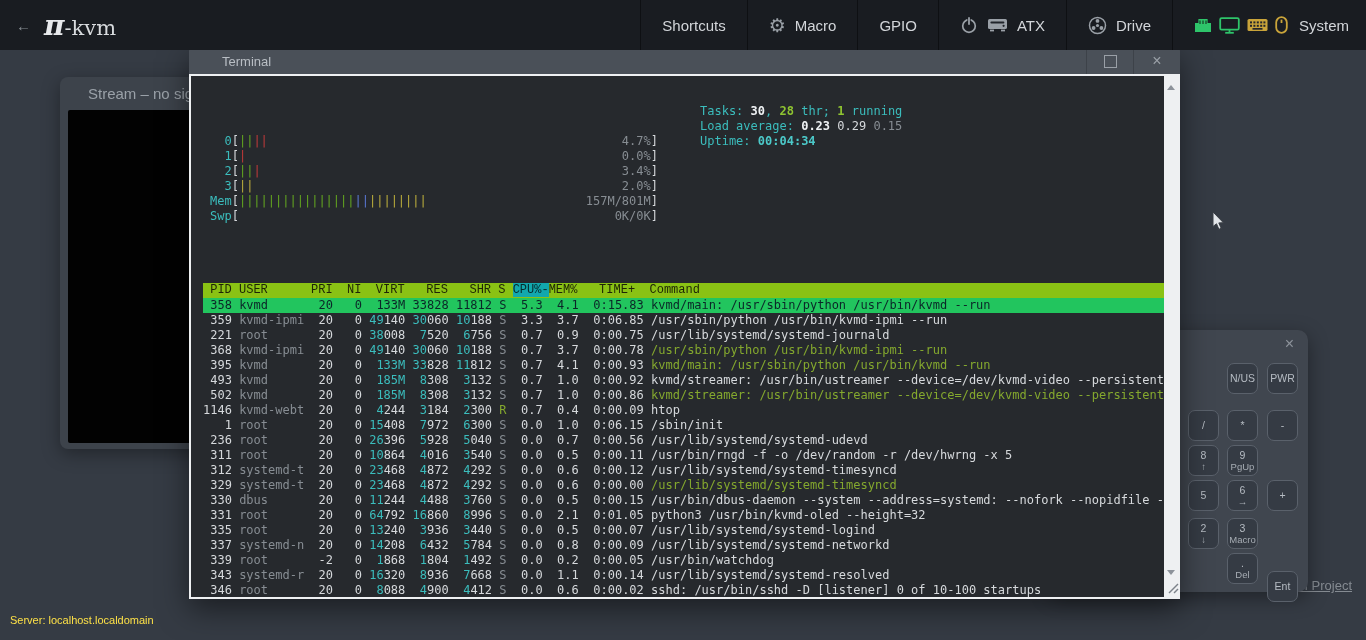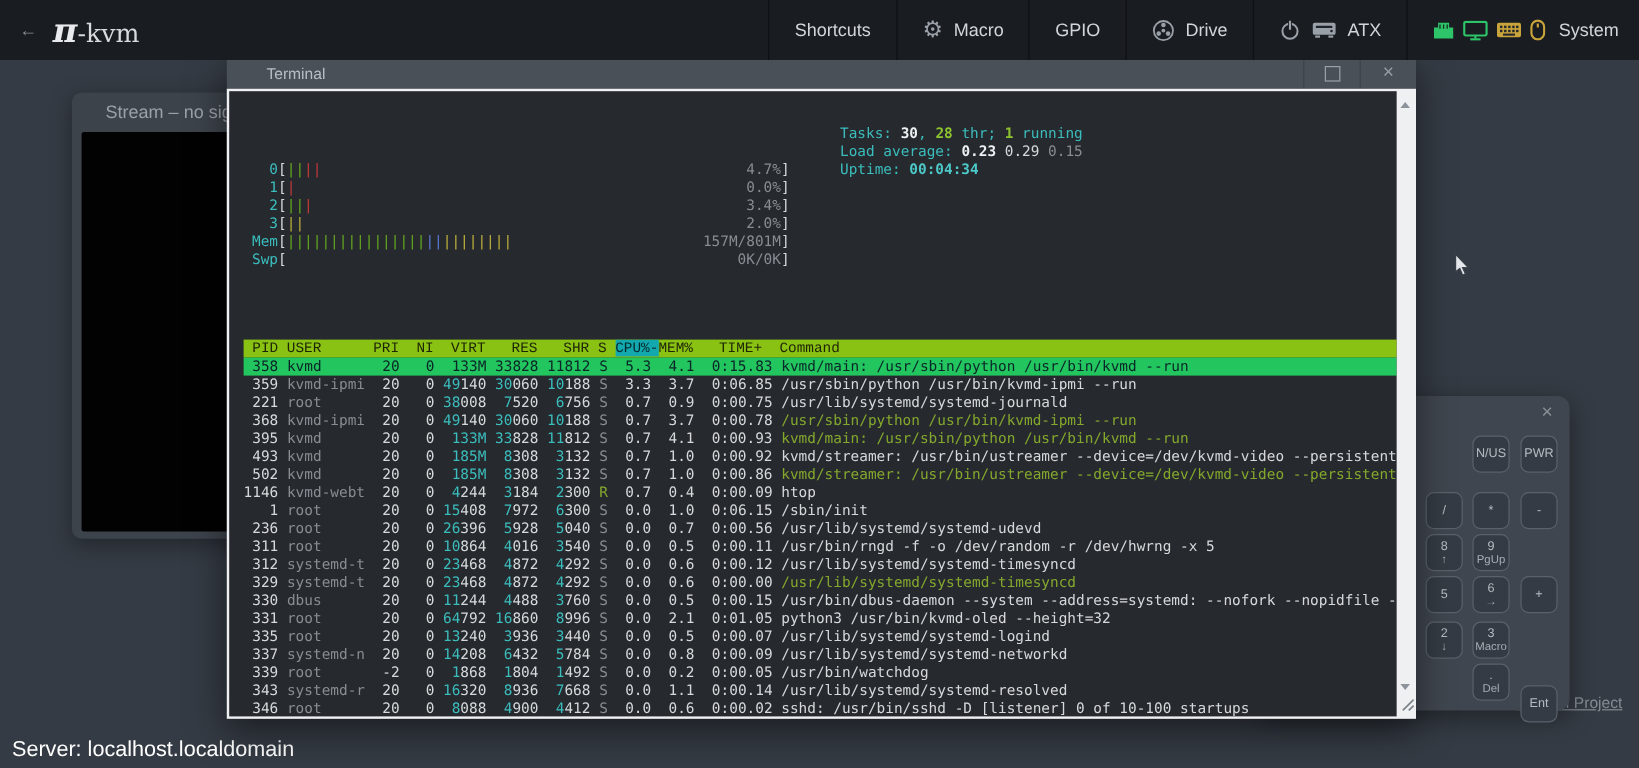--- a/index.html
+++ b/index.html
@@ -73,21 +73,21 @@
   .bar-red{color:#c23a3a;}
   .bar-yellow{color:#bcae3c;}
   .bar-blue{color:#5a79d6;}
   .table-header{margin-top:14px;background:#8ac214;color:#1e2406;white-space:pre;height:15px;overflow:hidden;font-family:Liberation Mono, monospace;}
   .table-header .sortcol{background:#12a8ad;color:#062a2c;}
   .row{white-space:pre;height:15px;overflow:hidden;}
   .row.sel{background:#22c55e;}
   .row.sel span{color:#0b2628 !important;}
 
   
-  .server-label{position:absolute;left:10px;top:614px;color:#ffffff;font-size:18px;}
+  .server-label{position:absolute;left:10px;top:614px;color:#fde047;font-size:11px;}
   .project-link{position:absolute;right:14px;top:578px;color:#858b92;font-size:13px;
                 text-decoration:underline;cursor:pointer;}
 
   .cursor{position:absolute;left:1212px;top:211px;z-index:9;pointer-events:none;}
 </style>
 </head>
 <body>
 
 <header class="topbar">
   <div class="nav-left">
@@ -100,51 +100,51 @@
   <nav class="menu">
     <div class="mi">
       <span>Shortcuts</span>
     </div>
     <div class="mi">
       <span class="gear">⚙</span>
       <span>Macro</span>
     </div>
     <div class="mi">
       <span>GPIO</span>
-    </div>
-    <div class="mi">
-      <span style="display:flex;">
-        <svg width="19" height="19" viewBox="0 0 19 19">
-            <circle cx="9.5" cy="9.5" r="8" fill="none" stroke="#9aa0a7" stroke-width="1.5"></circle>
-            <circle cx="9.5" cy="9.5" r="1.6" fill="#9aa0a7"></circle>
-            <circle cx="9.5" cy="4.9" r="1.9" fill="#9aa0a7"></circle>
-            <circle cx="5.6" cy="12" r="1.9" fill="#9aa0a7"></circle>
-            <circle cx="13.4" cy="12" r="1.9" fill="#9aa0a7"></circle>
-          </svg>
-      </span>
-      <span>Drive</span>
     </div>
     <div class="mi">
       <span style="display:flex;">
         <svg width="18" height="18" viewBox="0 0 18 18">
             <circle cx="9" cy="10" r="6.3" fill="none" stroke="#9aa0a7" stroke-width="1.7"></circle>
             <rect x="7.4" y="0" width="3.2" height="6" fill="#191c21"></rect>
             <line x1="9" y1="1.2" x2="9" y2="8.7" stroke="#9aa0a7" stroke-width="1.8"></line>
           </svg>
       </span>
       <span style="display:flex;">
         <svg width="21" height="16" viewBox="0 0 21 16">
             <rect x="1" y="2" width="19" height="10" rx="1.6" fill="#9aa0a7"></rect>
             <rect x="3.4" y="4.4" width="14" height="2" rx="1" fill="#20242a"></rect>
             <circle cx="16.6" cy="8.8" r="1.1" fill="#20242a"></circle>
             <rect x="3" y="12.6" width="4" height="1.8" fill="#9aa0a7"></rect>
             <rect x="14" y="12.6" width="4" height="1.8" fill="#9aa0a7"></rect>
           </svg>
       </span>
       <span>ATX</span>
+    </div>
+    <div class="mi">
+      <span style="display:flex;">
+        <svg width="19" height="19" viewBox="0 0 19 19">
+            <circle cx="9.5" cy="9.5" r="8" fill="none" stroke="#9aa0a7" stroke-width="1.5"></circle>
+            <circle cx="9.5" cy="9.5" r="1.6" fill="#9aa0a7"></circle>
+            <circle cx="9.5" cy="4.9" r="1.9" fill="#9aa0a7"></circle>
+            <circle cx="5.6" cy="12" r="1.9" fill="#9aa0a7"></circle>
+            <circle cx="13.4" cy="12" r="1.9" fill="#9aa0a7"></circle>
+          </svg>
+      </span>
+      <span>Drive</span>
     </div>
     <div class="mi">
       <span class="sysicons">
         <span style="display:flex;">
           <svg width="18" height="16" viewBox="0 0 18 16">
               <path d="M1 6 h3.4 V2 h9.2 V6 H17 V15 H1 Z" fill="#2ec46a"></path>
               <line x1="6" y1="3.5" x2="6" y2="7" stroke="#14301f" stroke-width="1.1"></line>
               <line x1="9" y1="3.5" x2="9" y2="7" stroke="#14301f" stroke-width="1.1"></line>
               <line x1="12" y1="3.5" x2="12" y2="7" stroke="#14301f" stroke-width="1.1"></line>
             </svg>

